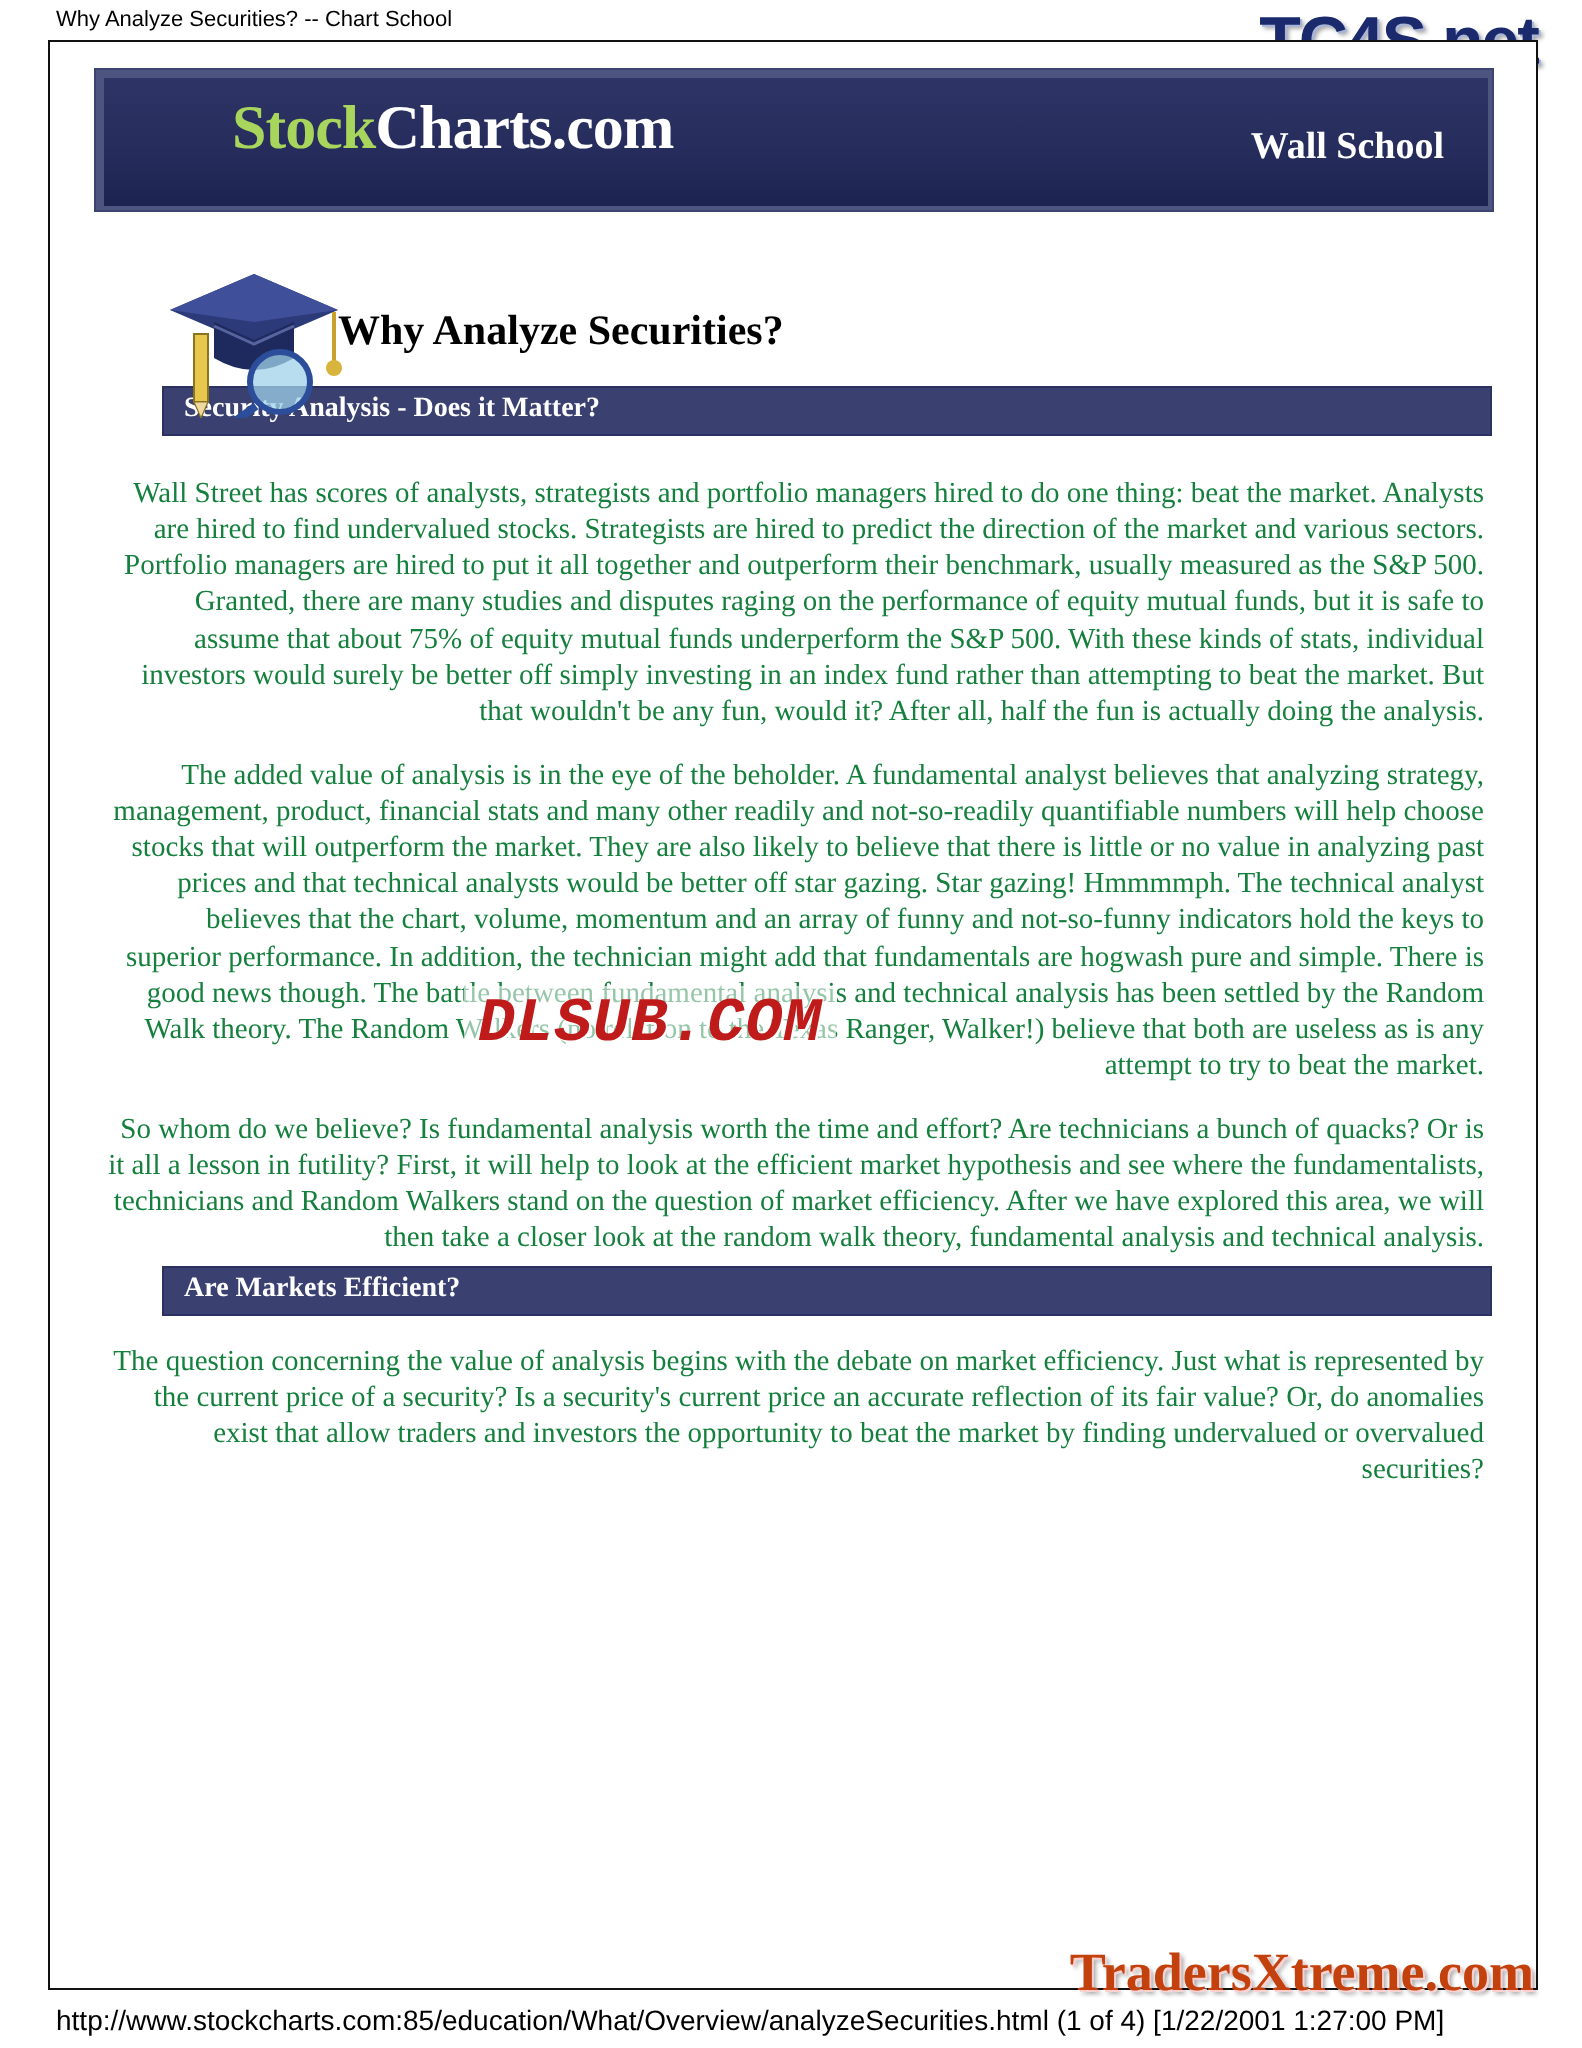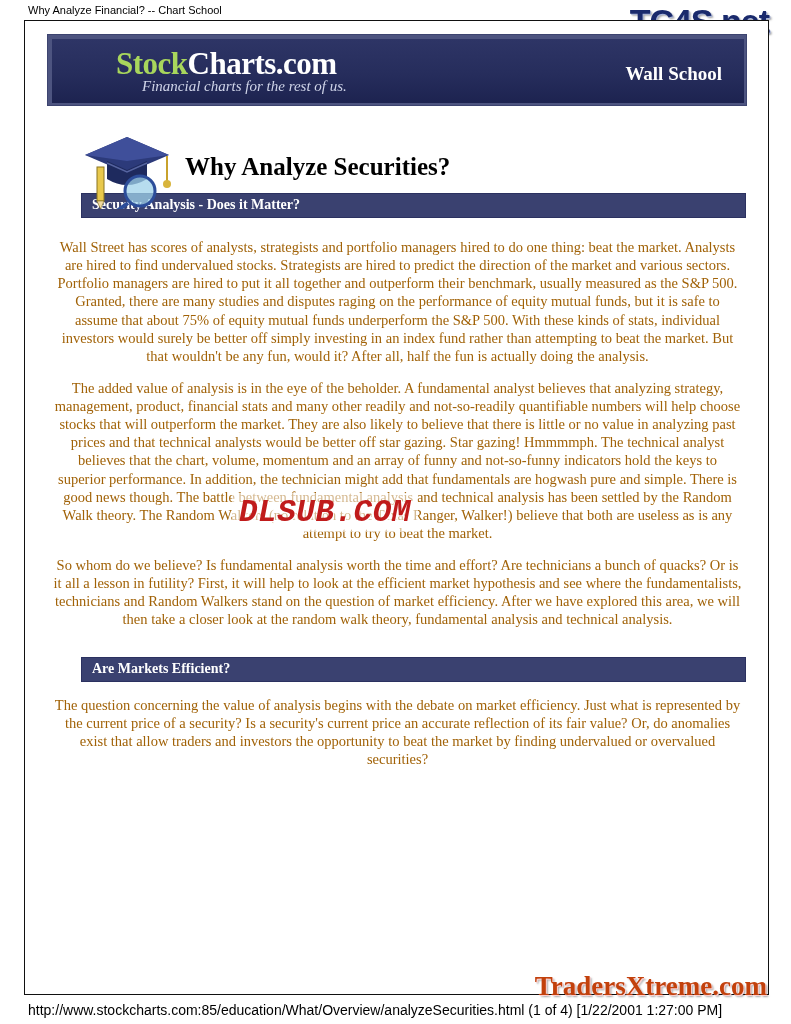--- a/index.html
+++ b/index.html
@@ -176,68 +176,66 @@
     left: 32px;
     width: 92px;
     height: 78px;
   }
   .page-title {
     position: absolute;
     top: 22px;
     left: 120px;
     font-family: "Liberation Serif", serif;
     font-weight: bold;
-    font-size: 25px;
+    font-size: 21px;
     color: #000000;
     white-space: nowrap;
-    padding-left: 16px;
   }
 
   .section-bar {
     margin: 0 24px 0 56px;
     width: 665px;
     background: #3a4170;
     color: #ffffff;
     font-family: "Liberation Serif", serif;
     font-weight: bold;
     font-size: 14px;
     padding: 3px 0 4px 10px;
     box-sizing: border-box;
     border: 1px solid #2b3160;
   }
   .section-bar-2 {
-    margin-top: 28px;
+    margin-top: 4px;
   }
 
   p.body {
     margin: 14px 28px 0 28px;
     font-family: "Liberation Serif", serif;
     font-size: 14.5px;
     line-height: 1.25;
-    color: #a16207;
-    text-align: center;
+    color: #15803d;
+    text-align: right;
   }
   p.first { margin-top: 20px; }
   p.after-bar { }
 </style>
 </head>
 <body>
 
-<div class="print-header">Why Analyze Financial? -- Chart School</div>
+<div class="print-header">Why Analyze Securities? -- Chart School</div>
 
 <div class="wm-tc4s">TC4S.net</div>
 
 <div class="page">
 
   <div class="banner">
     <div class="banner-inner">
       <div class="logo">
         <span class="stock">Stock</span><span class="charts">Charts</span><span class="dotcom">.com</span>
       </div>
-      <div class="tagline">Financial charts for the rest of us.</div>
       <div class="banner-title">Wall School</div>
     </div>
   </div>
 
   <div class="content">
 
     <div class="title-row">
       <svg class="grad-icon" viewBox="0 0 92 78">
 
         <polygon points="46,6 88,24 46,42 4,24" fill="#2c3a7a"></polygon>

